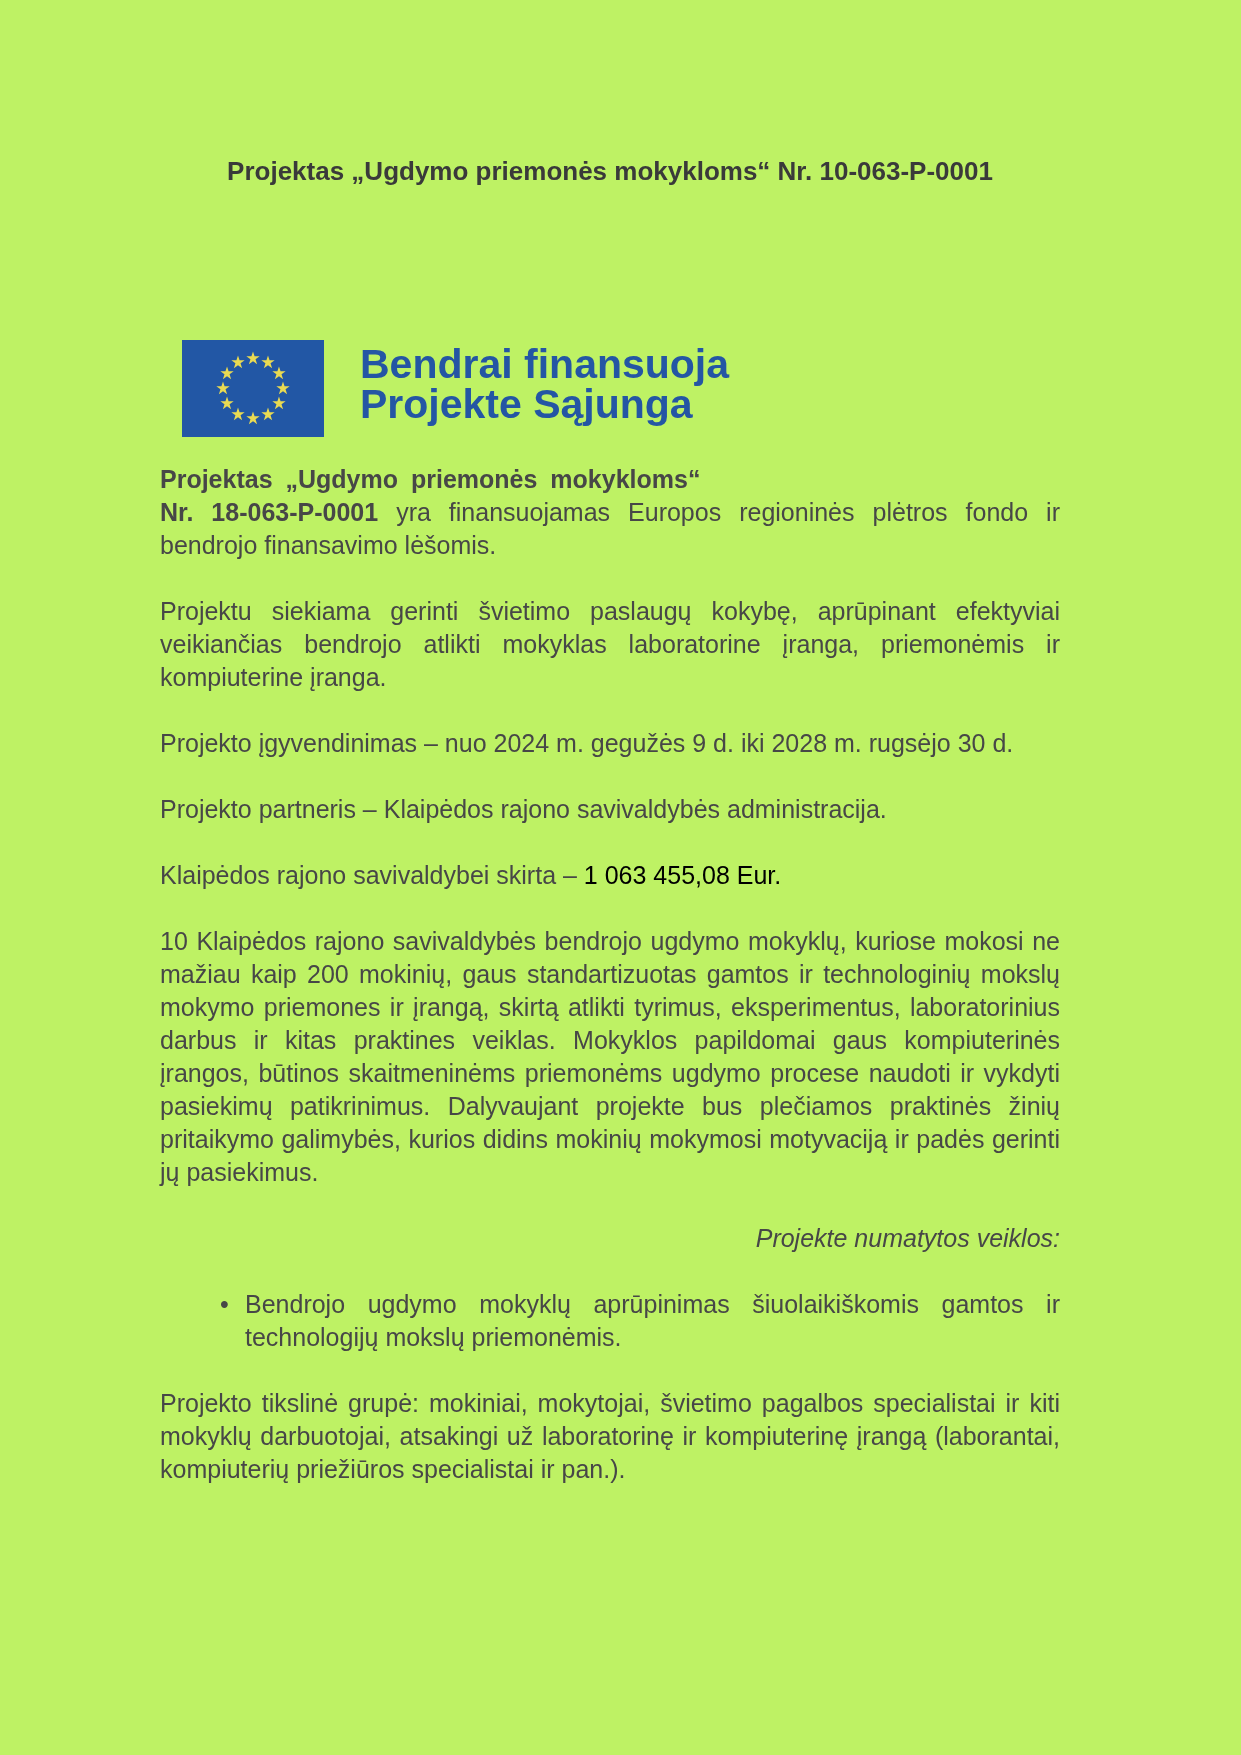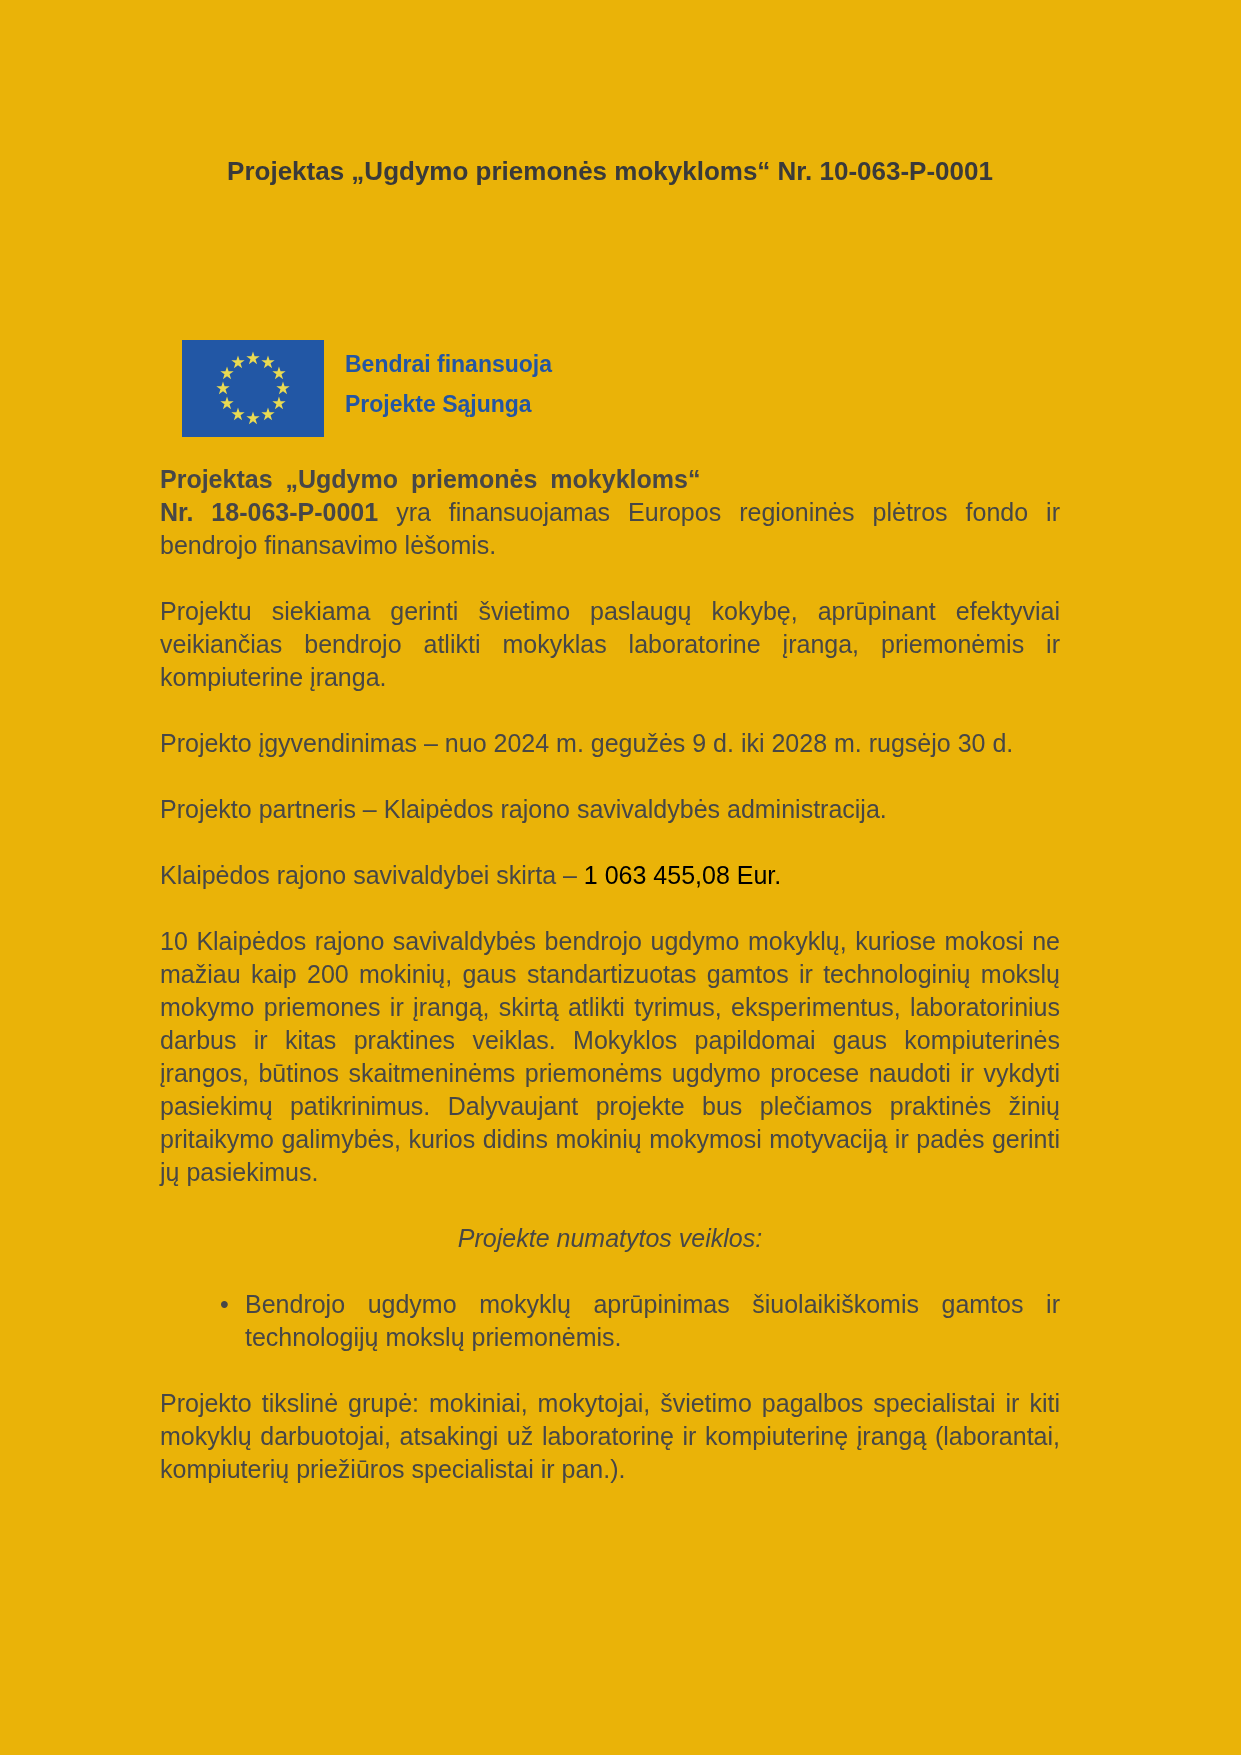--- a/index.html
+++ b/index.html
@@ -1,54 +1,54 @@
 <!DOCTYPE html>
 <html lang="lt"><head>
 <meta charset="utf-8">
 <style>
   html, body { margin: 0; padding: 0; background: #ffffff; }
   .page {
     position: relative;
     width: 1241px;
     height: 1755px;
-    background: #eab308;
+    background: #bef264;
     overflow: hidden;
     font-family: "Liberation Sans", sans-serif;
     font-size: 25px;
     line-height: 33px;
     color: #474747;
   }
   .content { width: 900px; margin-left: 160px; }
 
   .doc-title {
     padding-top: 155px;
     margin-bottom: 152px;
     text-align: center;
     font-weight: bold;
     font-size: 26px;
     color: #3a3a3a;
   }
 
   .logo-row { display: flex; align-items: flex-start; margin-left: 22px; margin-bottom: 26px; }
   .eu-flag { width: 142px; height: 97px; display: block; flex: 0 0 auto; }
   .logo-text {
-    margin-left: 21px;
+    margin-left: 36px;
     padding-top: 4px;
     font-weight: bold;
-    font-size: 23px;
+    font-size: 41px;
     line-height: 40px;
     color: #2456a4;
   }
 
   p { margin: 0 0 33px 0; text-align: justify; }
   .intro-line1 { font-weight: bold; text-align: left; word-spacing: 6px; }
   .bold { font-weight: bold; }
   .amount { color: #000000; }
 
-  .activities-heading { font-style: italic; text-align: center; margin-bottom: 33px; }
+  .activities-heading { font-style: italic; text-align: right; margin-bottom: 33px; }
 
   ul.activities { list-style: none; margin: 30px 0 33px 0; padding: 0 0 0 58px; }
   ul.activities li { position: relative; padding-left: 27px; text-align: justify; }
   ul.activities li::before { content: "\2022"; position: absolute; left: 2px; top: 0; color: #474747; }
 
   .program-note { margin-bottom: 0; }
 </style>
 </head>
 <body>
 

